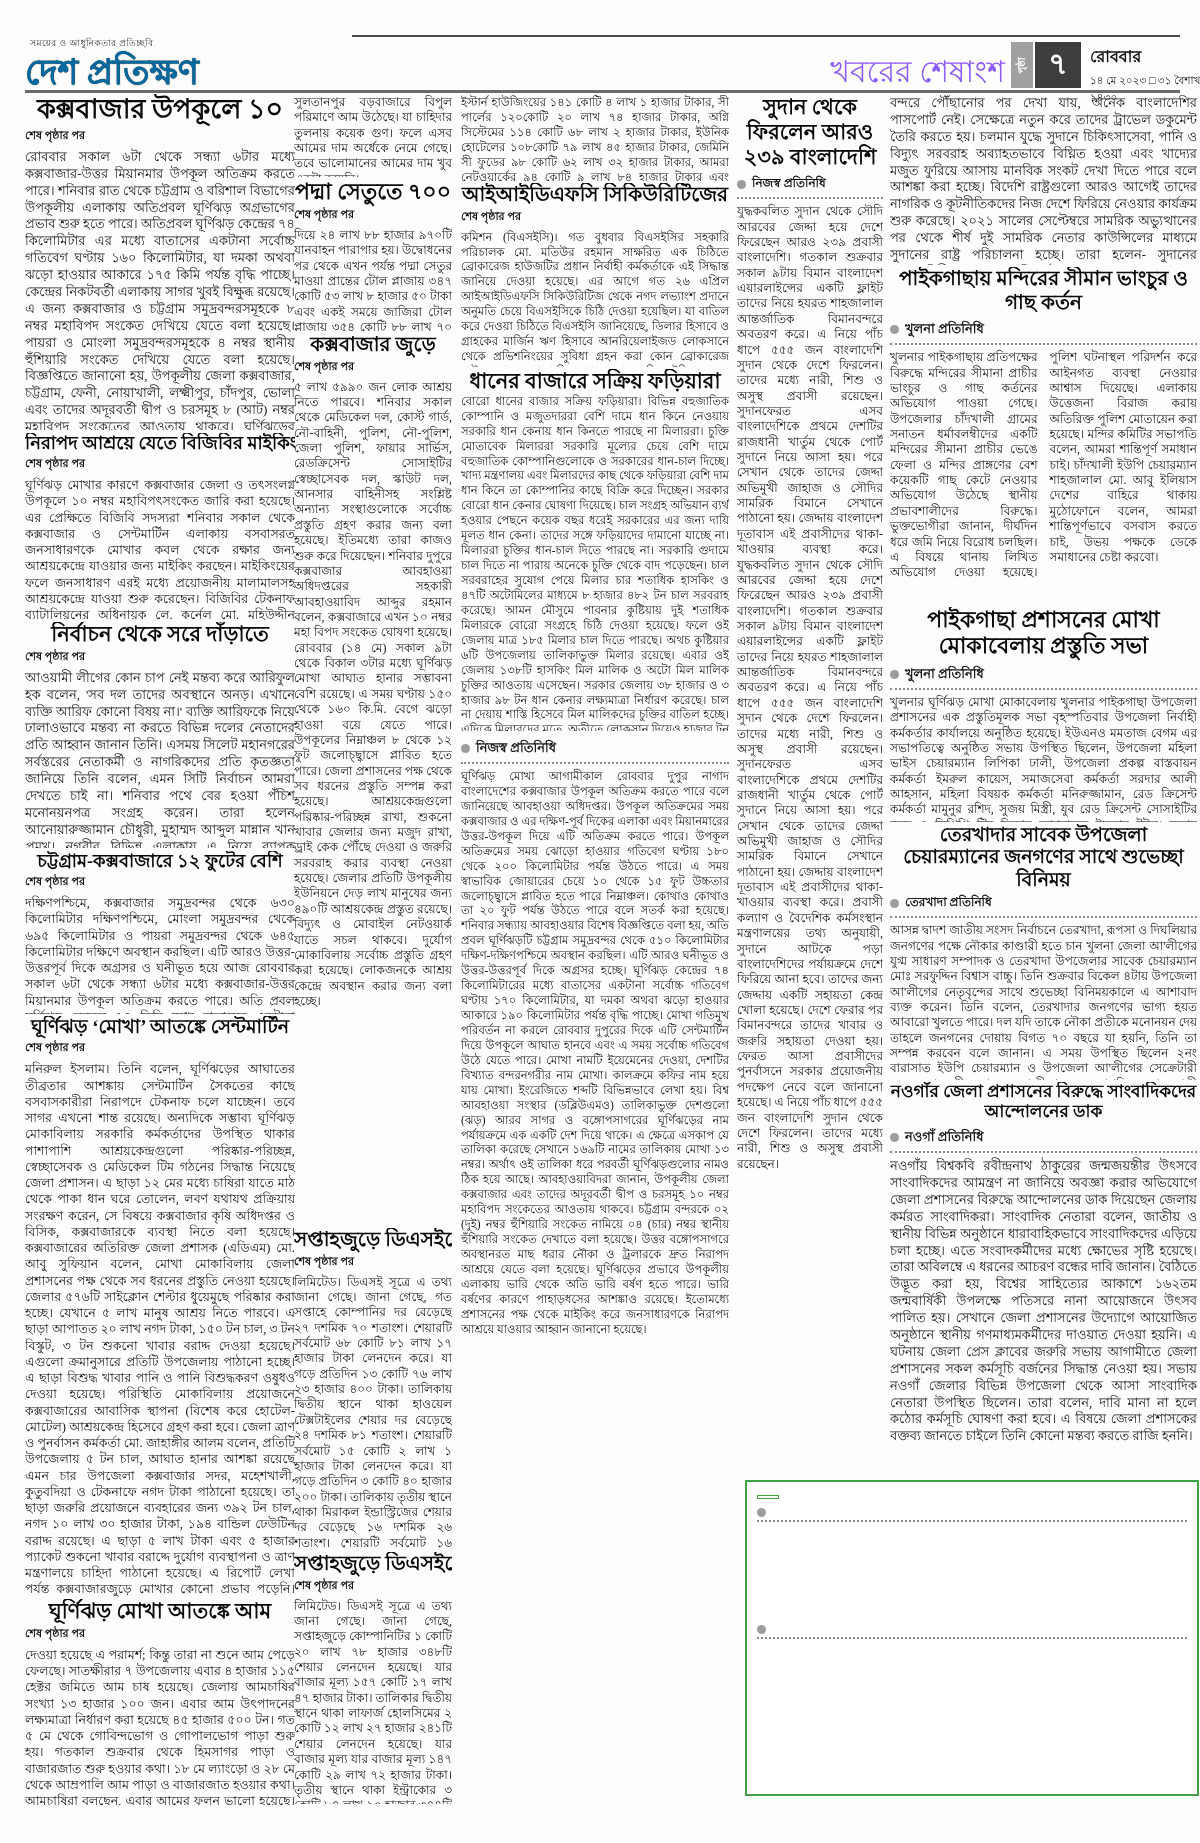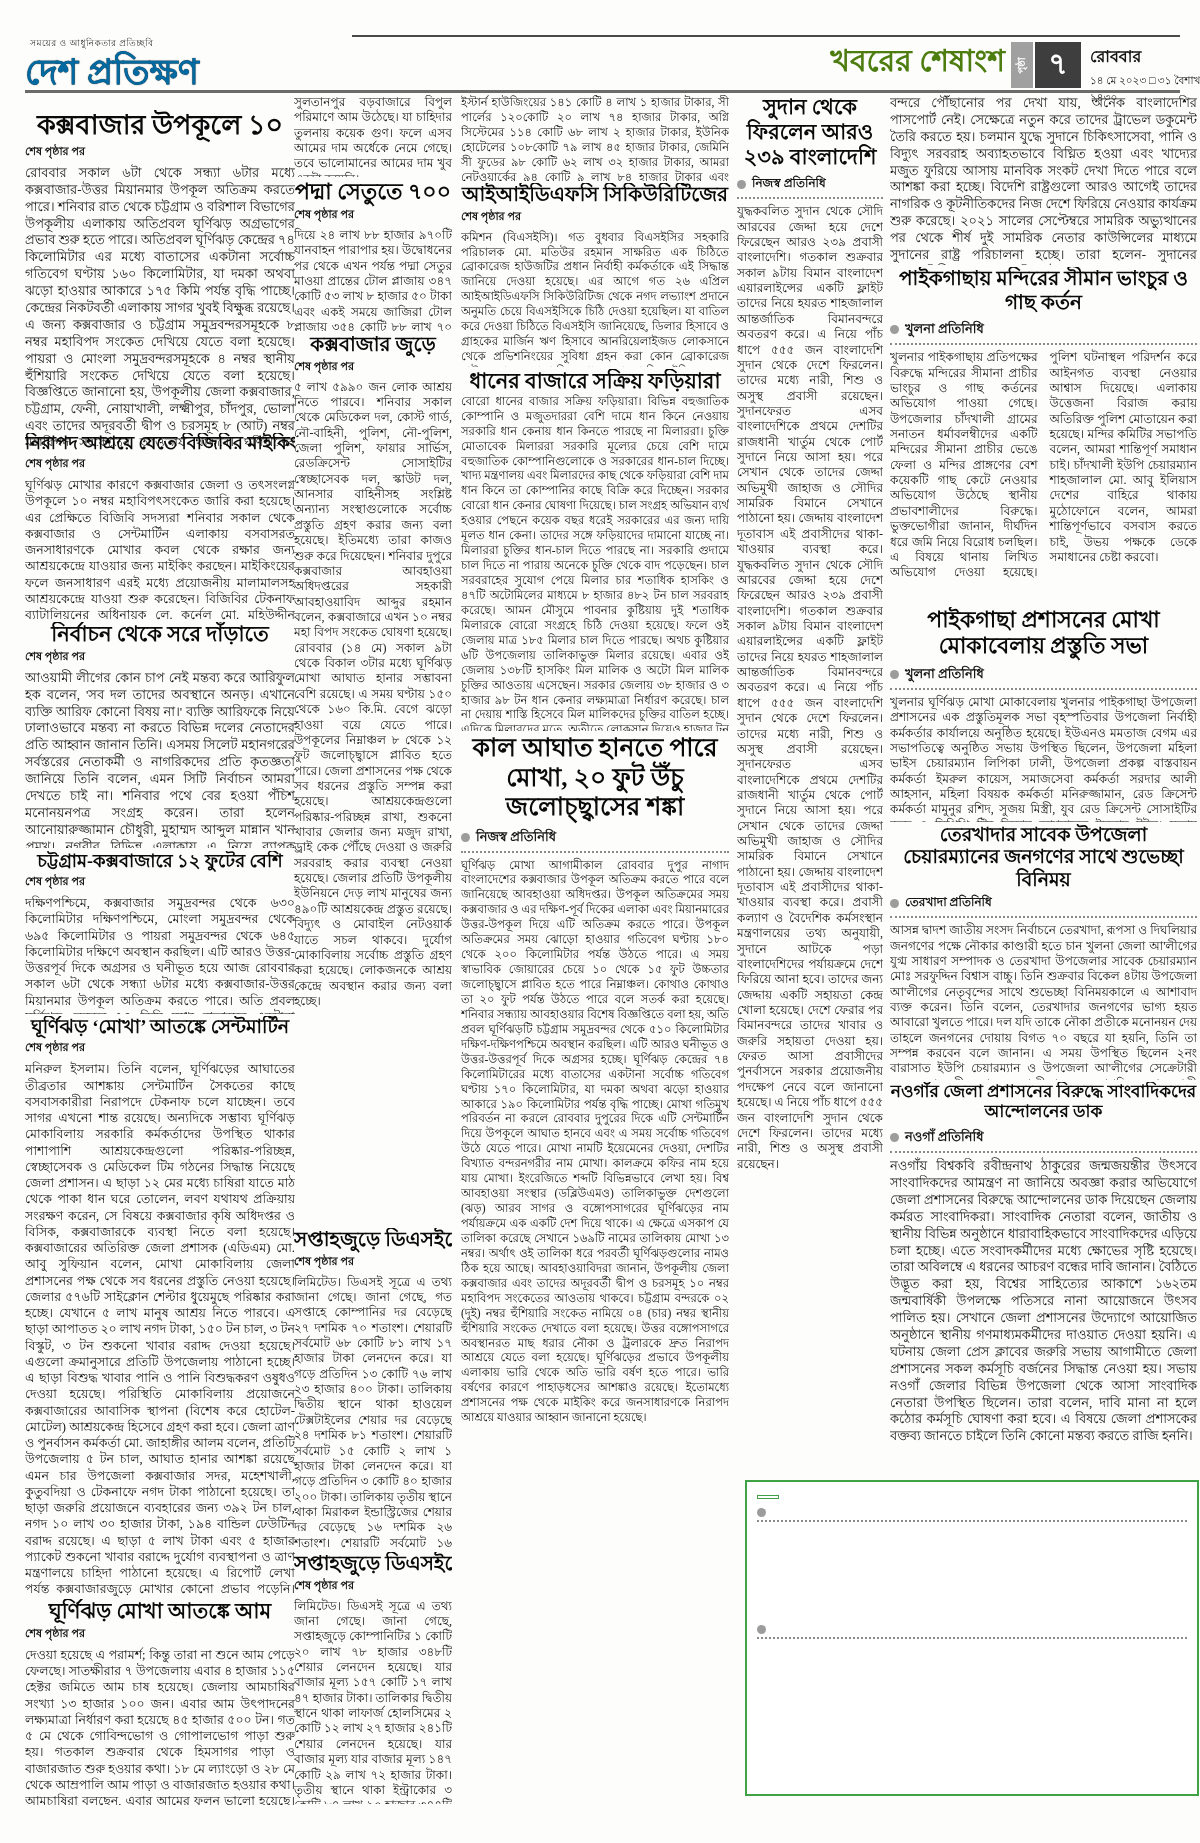--- a/index.html
+++ b/index.html
@@ -19,22 +19,22 @@
   .b115{font-size:11.5px;line-height:1.30;}
   .byline{display:flex;align-items:center;gap:6px;font-weight:700;font-size:13px;margin:5px 0 2px;}
   .dot{width:9px;height:9px;border-radius:50%;background:#9c9c9c;flex:0 0 auto;}
   .dotrule{border-top:2px dotted #8a8a8a;margin:3px 0 5px;}
   .cols2{column-count:2;column-gap:12px;}
   
   .topline{position:absolute;left:352px;top:35px;width:828px;border-top:2px solid #4a4a4a;}
   .tagline{position:absolute;left:30px;top:36px;font-size:9px;color:#333;letter-spacing:.5px;}
   .masthead{position:absolute;left:25px;top:45px;font-size:35px;font-weight:900;color:#0369a1;
             text-shadow:0 0 1px #000;}
-  .section-title{position:absolute;left:620px;top:37px;width:385px;text-align:right;
-                 font-size:30px;font-weight:700;color:#4d7c0f;}
+  .section-title{position:absolute;left:620px;top:48px;width:385px;text-align:right;
+                 font-size:30px;font-weight:400;color:#8b5cf6;}
   .pgword-box{position:absolute;left:1011px;top:42px;width:22px;height:46px;background:#a0a0a0;
               display:flex;align-items:center;justify-content:center;}
   .pgword{color:#fff;font-size:10px;font-weight:700;transform:rotate(-90deg);white-space:nowrap;}
   .pgnum-box{position:absolute;left:1035px;top:42px;width:46px;height:46px;background:#3e3e3e;
              color:#fff;display:flex;align-items:center;justify-content:center;
              font-size:30px;font-weight:900;}
   .dateblock{position:absolute;left:1090px;top:44px;width:112px;}
   .day{font-size:16px;font-weight:800;}
   .dateline{font-size:10.5px;margin-top:2px;}
   .headrule{position:absolute;left:25px;top:90px;width:1155px;border-top:3px solid #6b6b6b;}
@@ -56,21 +56,21 @@
 </div>
 <div class="pgnum-box">
   <span>৭</span>
 </div>
 <div class="dateblock">
   <div class="day">রোববার</div>
   <div class="dateline">১৪ মে ২০২৩ □ ৩১ বৈশাখ ১৪৩০</div>
 </div>
 <div class="headrule"></div>
 
-<div class="art" style="left:25px;top:110px;width:270px;height:336px;font-family:Liberation Serif, serif;">
+<div class="art" style="left:25px;top:94px;width:270px;height:336px;font-family:Liberation Serif, serif;">
   <div class="hl fs27 one">কক্সবাজার উপকূলে ১০</div>
   <div class="sub">শেষ পৃষ্ঠার পর</div>
   <div class="body b13">রোববার সকাল ৬টা থেকে সন্ধ্যা ৬টার মধ্যে কক্সবাজার-উত্তর মিয়ানমার উপকূল অতিক্রম করতে পারে। শনিবার রাত থেকে চট্টগ্রাম ও বরিশাল বিভাগের উপকূলীয় এলাকায় অতিপ্রবল ঘূর্ণিঝড় অগ্রভাগের প্রভাব শুরু হতে পারে। অতিপ্রবল ঘূর্ণিঝড় কেন্দ্রের ৭৪ কিলোমিটার এর মধ্যে বাতাসের একটানা সর্বোচ্চ গতিবেগ ঘণ্টায় ১৬০ কিলোমিটার, যা দমকা অথবা ঝড়ো হাওয়ার আকারে ১৭৫ কিমি পর্যন্ত বৃদ্ধি পাচ্ছে। কেন্দ্রের নিকটবর্তী এলাকায় সাগর খুবই বিক্ষুব্ধ রয়েছে। এ জন্য কক্সবাজার ও চট্টগ্রাম সমুদ্রবন্দরসমূহকে ৮ নম্বর মহাবিপদ সংকেত দেখিয়ে যেতে বলা হয়েছে। পায়রা ও মোংলা সমুদ্রবন্দরসমূহকে ৪ নম্বর স্থানীয় হুঁশিয়ারি সংকেত দেখিয়ে যেতে বলা হয়েছে। বিজ্ঞপ্তিতে জানানো হয়, উপকূলীয় জেলা কক্সবাজার, চট্টগ্রাম, ফেনী, নোয়াখালী, লক্ষ্মীপুর, চাঁদপুর, ভোলা এবং তাদের অদূরবর্তী দ্বীপ ও চরসমূহ ৮ (আট) নম্বর মহাবিপদ সংকেতের আওতায় থাকবে। ঘূর্ণিঝড়ের অগ্রবর্তী অংশ ও বায়ুচাপ পার্থক্যের আধিক্যের প্রভাবে উপকূলীয় জেলা কক্সবাজার এবং তাদের অদূরবর্তী দ্বীপ ও চরসমূহের নিম্নাঞ্চল স্বাভাবিক জোয়ারের চেয়ে ৮ থেকে ১২ ফুট অধিক উচ্চতার জলোচ্ছ্বাসে প্লাবিত হতে পারে।</div>
 </div>
 <div class="art" style="left:25px;top:433px;width:270px;height:187px;">
   <div class="hl fs18 one">নিরাপদ আশ্রয়ে যেতে বিজিবির মাইকিং</div>
   <div class="sub">শেষ পৃষ্ঠার পর</div>
   <div class="body b125">ঘূর্ণিঝড় মোখার কারণে কক্সবাজার জেলা ও তৎসংলগ্ন উপকূলে ১০ নম্বর মহাবিপৎসংকেত জারি করা হয়েছে। এর প্রেক্ষিতে বিজিবি সদস্যরা শনিবার সকাল থেকে কক্সবাজার ও সেন্টমার্টিন এলাকায় বসবাসরত জনসাধারণকে মোখার কবল থেকে রক্ষার জন্য আশ্রয়কেন্দ্রে যাওয়ার জন্য মাইকিং করছেন। মাইকিংয়ের ফলে জনসাধারণ এরই মধ্যে প্রয়োজনীয় মালামালসহ আশ্রয়কেন্দ্রে যাওয়া শুরু করেছেন। বিজিবির টেকনাফ ব্যাটালিয়নের অধিনায়ক লে. কর্নেল মো. মহিউদ্দীন আহমেদ বলেন, প্রাকৃতিক দুর্যোগ মোকাবিলায় সব ধরনের প্রস্তুতি নেওয়া হয়েছে। আগাম প্রস্তুতি হিসেবে টেকনাফে আমার ব্যাটালিয়নের দায়িত্বাধীন এলাকায় ৫০০ সৈনিক মাঠে তৎপর। তারা প্রতিটি বাড়িতে যাচ্ছেন। এলাকাবাসীকে ঘূর্ণিঝড়ের আশঙ্কার কথা জানাচ্ছেন। তাদের সাইক্লোন শেল্টার বা নিকটবর্তী আশ্রয়কেন্দ্রে নিয়ে যাচ্ছেন। এছাড়াও বৈরী আবহাওয়ার সুযোগে সীমান্তে অপরাধ যেন না বাড়ে, সেজন্য বাড়তি সতর্কতা নেওয়া হয়েছে।</div>
 </div>
 <div class="art" style="left:25px;top:622px;width:270px;height:226px;">
@@ -124,21 +124,20 @@
 <div class="art" style="left:461px;top:183px;width:268px;height:184px;">
   <div class="hl fs20 one">আইআইডিএফসি সিকিউরিটিজের</div>
   <div class="sub">শেষ পৃষ্ঠার পর</div>
   <div class="body b115">কমিশন (বিএসইসি)। গত বুধবার বিএসইসির সহকারি পরিচালক মো. মতিউর রহমান সাক্ষরিত এক চিঠিতে ব্রোকারেজ হাউজটির প্রধান নির্বাহী কর্মকর্তাকে এই সিদ্ধান্ত জানিয়ে দেওয়া হয়েছে। এর আগে গত ২৬ এপ্রিল আইআইডিএফসি সিকিউরিটিজ থেকে নগদ লভ্যাংশ প্রদানে অনুমতি চেয়ে বিএসইসিকে চিঠি দেওয়া হয়েছিল। যা বাতিল করে দেওয়া চিঠিতে বিএসইসি জানিয়েছে, ডিলার হিসাবে ও গ্রাহকের মার্জিন ঋণ হিসাবে আনরিয়েলাইজড লোকসানে থেকে প্রভিশনিংয়ের সুবিধা গ্রহন করা কোন ব্রোকারেজ হাউজ নগদ লভ্যাংশ দিতে পারবে না। যা বিএসইসির ২০১৬ সালের ২৮ ডিসেম্বর এক নির্দেশনায় বলা হয়েছে। বিএসইসি ২০২২ সালের ২৮ ডিসেম্বর মার্জিন ঋণ হিসাবে আনরিয়েলাইজড লোকসানের বিপরীতে প্রভিশনিং গঠনে ২০২৩ সালের ৩১ ডিসেম্বর পর্যন্ত সময় বাড়িয়েছে। আর চলতি বছরের ২৭ মার্চ ডিলার হিসাবে এই সময় বাড়ানো হয়েছে ২০২৫ সাল পর্যন্ত।</div>
 </div>
 <div class="art" style="left:461px;top:369px;width:268px;height:362px;">
   <div class="hl fs21 one">ধানের বাজারে সক্রিয় ফড়িয়ারা</div>
   <div class="body b115">বোরো ধানের বাজার সক্রিয় ফড়িয়ারা। বিভিন্ন বহুজাতিক কোম্পানি ও মজুতদাররা বেশি দামে ধান কিনে নেওয়ায় সরকারি ধান কেনায় ধান কিনতে পারছে না মিলাররা। চুক্তি মোতাবেক মিলাররা সরকারি মূল্যের চেয়ে বেশি দামে বহুজাতিক কোম্পানিগুলোকে ও সরকারের ধান-চাল দিচ্ছে। খাদ্য মন্ত্রণালয় এবং মিলারদের কাছ থেকে ফড়িয়ারা বেশি দাম ধান কিনে তা কোম্পানির কাছে বিক্রি করে দিচ্ছেন। সরকার বোরো ধান কেনার ঘোষণা দিয়েছে। চাল সংগ্রহ অভিযান ব্যর্থ হওয়ার পেছনে কয়েক বছর ধরেই সরকারের এর জন্য দায়ি মূলত ধান কেনা। তাদের সঙ্গে ফড়িয়াদের দামানো যাচ্ছে না। মিলাররা চুক্তির ধান-চাল দিতে পারছে না। সরকারি গুদামে চাল দিতে না পারায় অনেকে চুক্তি থেকে বাদ পড়েছেন। চাল সরবরাহের সুযোগ পেয়ে মিলার চার শতাধিক হাসকিং ও ৪৭টি অটোমিলের মাধ্যমে ৮ হাজার ৪৮২ টন চাল সরবরাহ করেছে। আমন মৌসুমে পাবনার কুষ্টিয়ায় দুই শতাধিক মিলারকে বোরো সংগ্রহে চিঠি দেওয়া হয়েছে। ফলে ওই জেলায় মাত্র ১৮৫ মিলার চাল দিতে পারছে। অথচ কুষ্টিয়ার ৬টি উপজেলায় তালিকাভুক্ত মিলার রয়েছে। এবার ওই জেলায় ১৩৮টি হাসকিং মিল মালিক ও অটো মিল মালিক চুক্তির আওতায় এসেছেন। সরকার জেলায় ৩৮ হাজার ও ৩ হাজার ৯৮ টন ধান কেনার লক্ষ্যমাত্রা নির্ধারণ করেছে। চাল না দেয়ায় শাস্তি হিসেবে মিল মালিকদের চুক্তির বাতিল হচ্ছে। এদিকে মিলারদের মতে, অতীতে লোকসান দিয়েও হাজার টন চাল সরবরাহ করেছে। বর্তমানে তারা দেনার দায়ে জর্জরিত। চাল সরবরাহের সুযোগ না দিলে মিলারদের আরো বিপদে পড়তে হবে। উচ্চমূল্যের কারণে গত বোরোর পর আমন মৌসুমে চাল দিতে পারেনি মিলাররা। এটিকে ব্যর্থতা হিসেবে দেখা ঠিক হবে না। আগামীতে বাদ পড়াদের কিছু হলেও বরাদ্দ দেবে।</div>
 </div>
 <div class="art" style="left:461px;top:733px;width:268px;height:1105px;">
-  <div class="hl fs25">কাল আঘাত হানতে পারে মোখা, ২০ ফুট উঁচু জলোচ্ছ্বাসের শঙ্কা</div>
   <div class="byline">
     <span class="dot"></span>
     <span>নিজস্ব প্রতিনিধি</span>
   </div>
   <div class="dotrule"></div>
   <div class="body b115">ঘূর্ণিঝড় মোখা আগামীকাল রোববার দুপুর নাগাদ বাংলাদেশের কক্সবাজার উপকূল অতিক্রম করতে পারে বলে জানিয়েছে আবহাওয়া অধিদপ্তর। উপকূল অতিক্রমের সময় কক্সবাজার ও এর দক্ষিণ-পূর্ব দিকের এলাকা এবং মিয়ানমারের উত্তর-উপকূল দিয়ে এটি অতিক্রম করতে পারে। উপকূল অতিক্রমের সময় ঝোড়ো হাওয়ার গতিবেগ ঘণ্টায় ১৮০ থেকে ২০০ কিলোমিটার পর্যন্ত উঠতে পারে। এ সময় স্বাভাবিক জোয়ারের চেয়ে ১০ থেকে ১৫ ফুট উচ্চতার জলোচ্ছ্বাসে প্লাবিত হতে পারে নিম্নাঞ্চল। কোথাও কোথাও তা ২০ ফুট পর্যন্ত উঠতে পারে বলে সতর্ক করা হয়েছে। শনিবার সন্ধ্যায় আবহাওয়ার বিশেষ বিজ্ঞপ্তিতে বলা হয়, অতি প্রবল ঘূর্ণিঝড়টি চট্টগ্রাম সমুদ্রবন্দর থেকে ৫১০ কিলোমিটার দক্ষিণ-দক্ষিণপশ্চিমে অবস্থান করছিল। এটি আরও ঘনীভূত ও উত্তর-উত্তরপূর্ব দিকে অগ্রসর হচ্ছে। ঘূর্ণিঝড় কেন্দ্রের ৭৪ কিলোমিটারের মধ্যে বাতাসের একটানা সর্বোচ্চ গতিবেগ ঘণ্টায় ১৭০ কিলোমিটার, যা দমকা অথবা ঝড়ো হাওয়ার আকারে ১৯০ কিলোমিটার পর্যন্ত বৃদ্ধি পাচ্ছে। মোখা গতিমুখ পরিবর্তন না করলে রোববার দুপুরের দিকে এটি সেন্টমার্টিন দিয়ে উপকূলে আঘাত হানবে এবং এ সময় সর্বোচ্চ গতিবেগ উঠে যেতে পারে। মোখা নামটি ইয়েমেনের দেওয়া, দেশটির বিখ্যাত বন্দরনগরীর নাম মোখা। কালক্রমে কফির নাম হয়ে যায় মোখা। ইংরেজিতে শব্দটি বিভিন্নভাবে লেখা হয়। বিশ্ব আবহাওয়া সংস্থার (ডব্লিউএমও) তালিকাভুক্ত দেশগুলো (ঝড়) আরব সাগর ও বঙ্গোপসাগরের ঘূর্ণিঝড়ের নাম পর্যায়ক্রমে এক একটি দেশ দিয়ে থাকে। এ ক্ষেত্রে এসকাপ যে তালিকা করেছে সেখানে ১৬৯টি নামের তালিকায় মোখা ১৩ নম্বর। অর্থাৎ ওই তালিকা ধরে পরবর্তী ঘূর্ণিঝড়গুলোর নামও ঠিক হয়ে আছে। আবহাওয়াবিদরা জানান, উপকূলীয় জেলা কক্সবাজার এবং তাদের অদূরবর্তী দ্বীপ ও চরসমূহ ১০ নম্বর মহাবিপদ সংকেতের আওতায় থাকবে। চট্টগ্রাম বন্দরকে ০২ (দুই) নম্বর হুঁশিয়ারি সংকেত নামিয়ে ০৪ (চার) নম্বর স্থানীয় হুঁশিয়ারি সংকেত দেখাতে বলা হয়েছে। উত্তর বঙ্গোপসাগরে অবস্থানরত মাছ ধরার নৌকা ও ট্রলারকে দ্রুত নিরাপদ আশ্রয়ে যেতে বলা হয়েছে। ঘূর্ণিঝড়ের প্রভাবে উপকূলীয় এলাকায় ভারি থেকে অতি ভারি বর্ষণ হতে পারে। ভারি বর্ষণের কারণে পাহাড়ধসের আশঙ্কাও রয়েছে। ইতোমধ্যে প্রশাসনের পক্ষ থেকে মাইকিং করে জনসাধারণকে নিরাপদ আশ্রয়ে যাওয়ার আহ্বান জানানো হয়েছে।</div>
 </div>
 
 <div class="art" style="left:737px;top:95px;width:146px;height:1383px;">
   <div class="hl fs21">সুদান থেকে ফিরলেন আরও ২৩৯ বাংলাদেশি</div>

